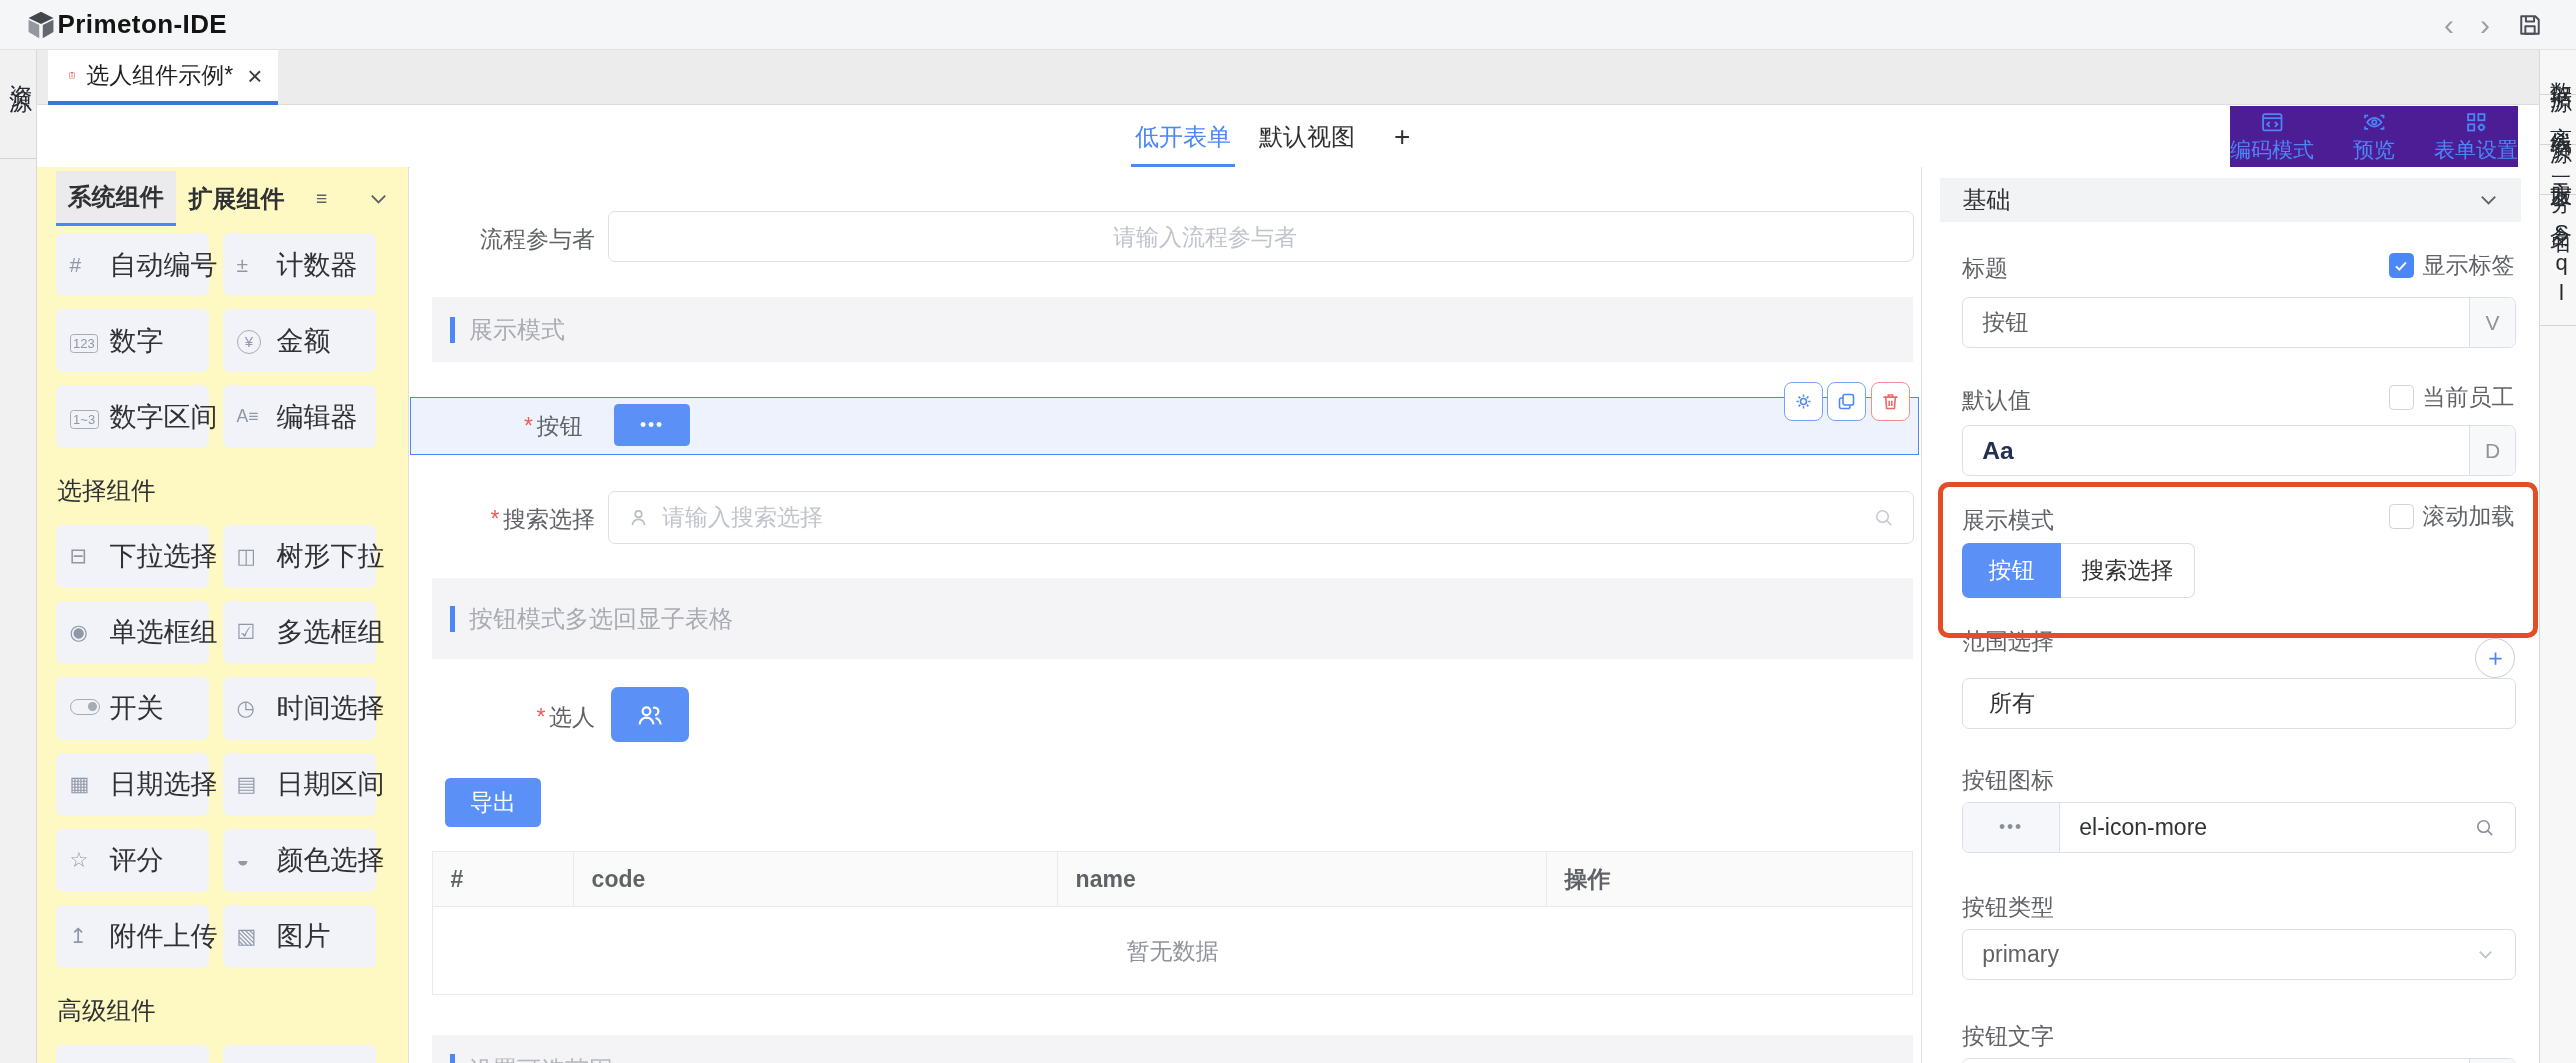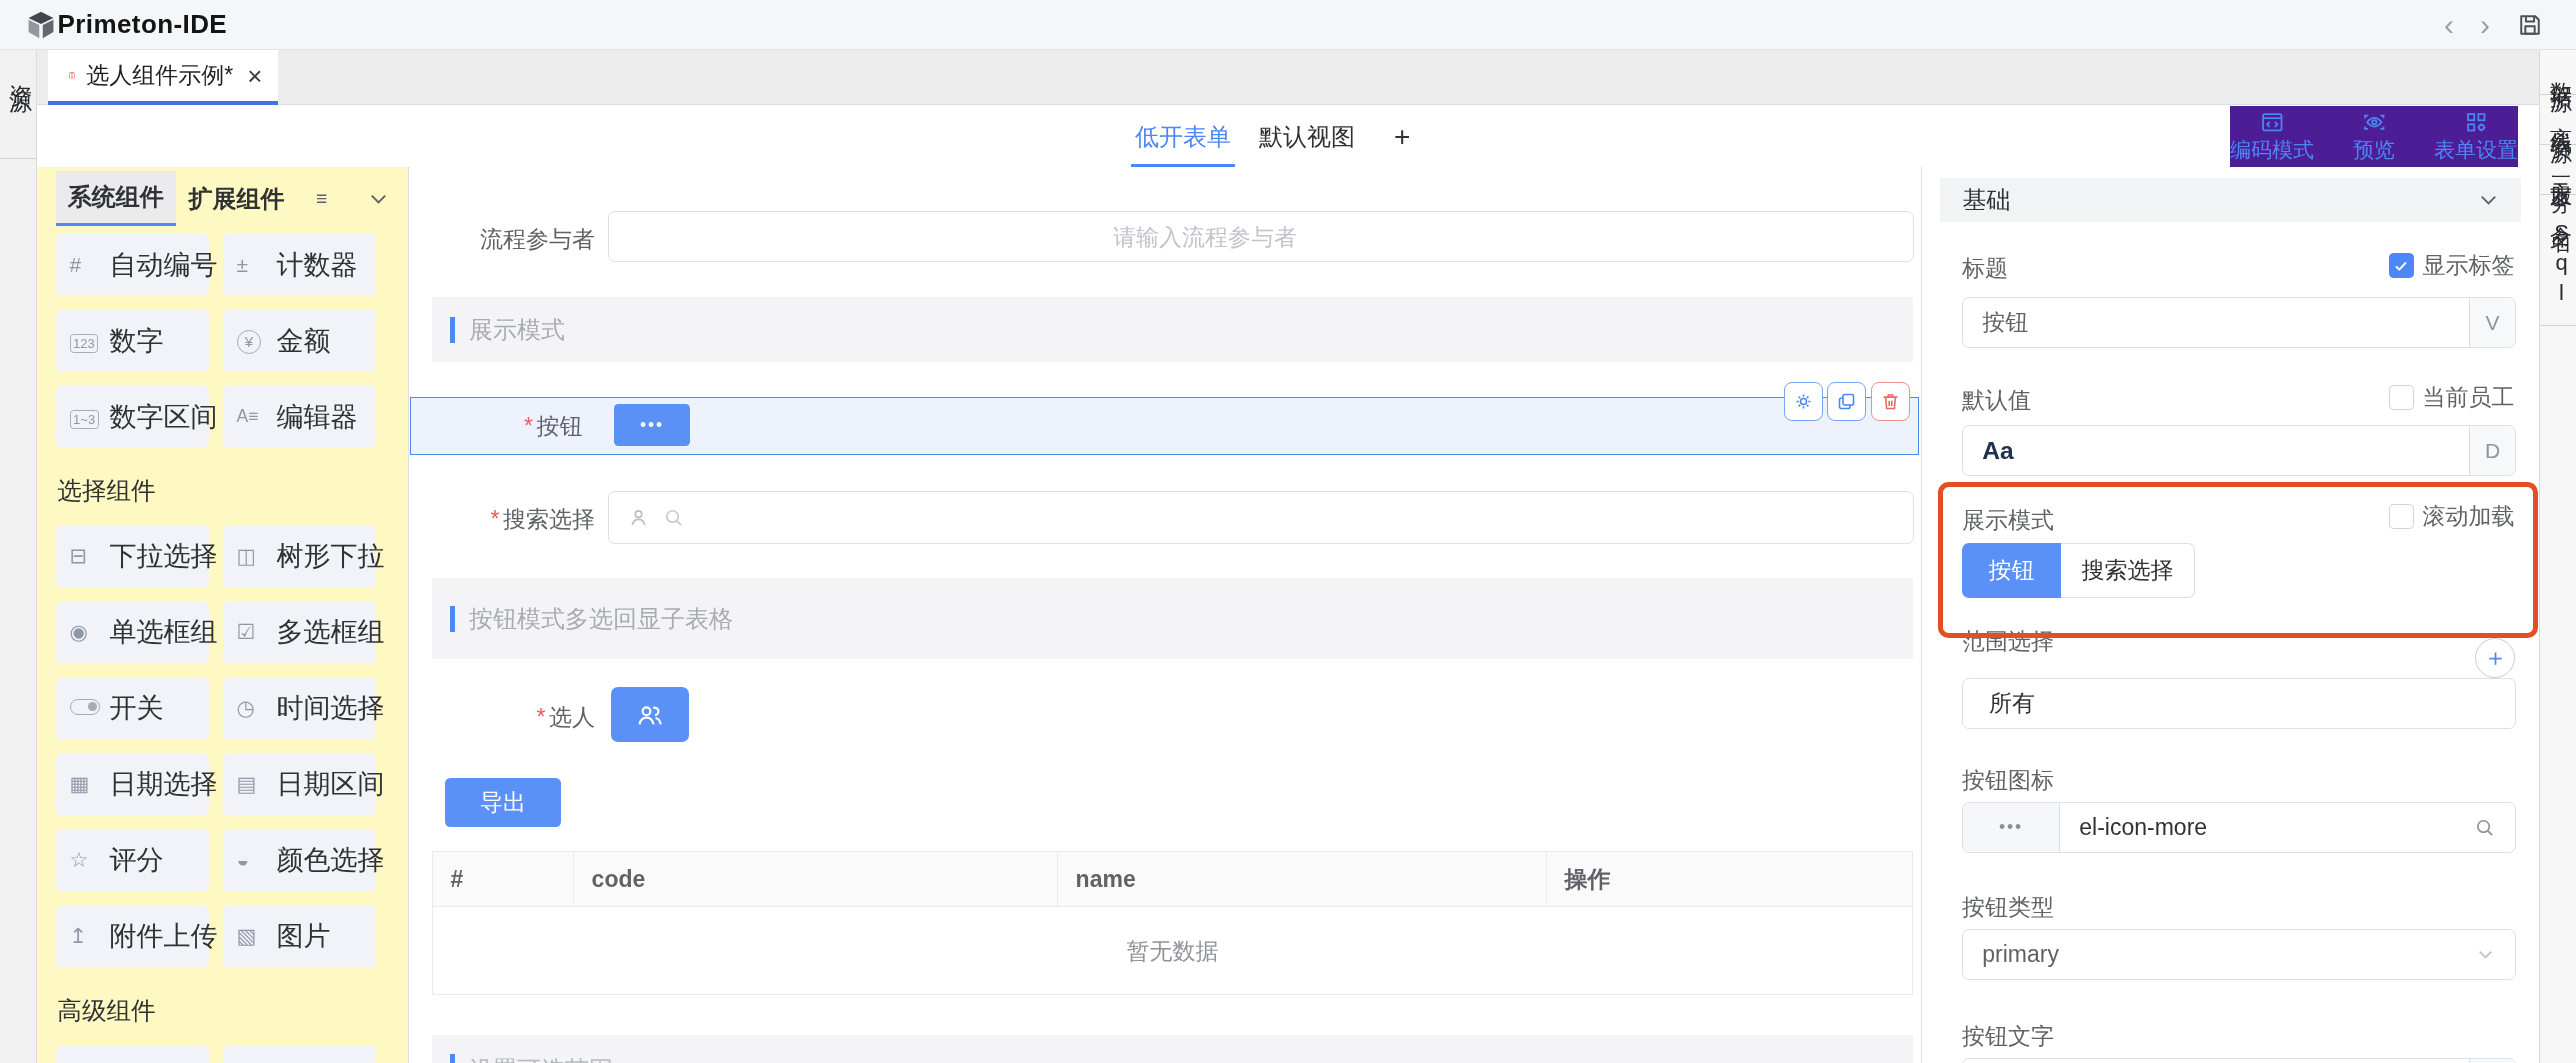--- a/index.html
+++ b/index.html
@@ -68,21 +68,21 @@
   .canvas-section { position:absolute; left:22px; width:1481px; background:#f4f4f6; display:flex; align-items:center; }
   .section-accent { width:5.3px; height:26px; background:#4b87f6; margin-left:17.6px; flex:none; }
   .section-title { font-size:24px; color:#a8abb2; margin-left:14px; white-space:nowrap; }
   .selected-row { position:absolute; left:0; top:230px; width:1509px; height:58px; background:#edf2fd; border:1.8px solid #4b87f6; }
   .more-btn { position:absolute; left:203px; top:6.2px; width:76px; height:42px; background:#5b91f7; border-radius:4.4px; color:#fff; display:flex; align-items:center; justify-content:center; font-size:17.6px; letter-spacing:1.8px; cursor:pointer; }
   .row-actions { position:absolute; top:215px; left:1374px; display:flex; gap:4.4px; z-index:4; }
   .mini-btn { width:39px; height:39px; background:#fff; border-radius:8px; display:flex; align-items:center; justify-content:center; cursor:pointer; }
   .mini-btn.blue { border:1.8px solid #74a3f8; color:#4b87f6; }
   .mini-btn.red { border:1.8px solid #f0908f; color:#ef6766; }
   .person-btn { position:absolute; left:201px; top:520px; width:78px; height:55px; background:#5b91f7; border-radius:7px; display:flex; align-items:center; justify-content:center; cursor:pointer; }
-  .export-btn { position:absolute; left:35px; top:611px; width:116px; height:49px; background:#5b91f7; border-radius:5.3px; color:#fff; font-size:23px; display:flex; align-items:center; justify-content:center; cursor:pointer; }
+  .export-btn { position:absolute; left:35px; top:611px; width:96px; height:49px; background:#5b91f7; border-radius:5.3px; color:#fff; font-size:23px; display:flex; align-items:center; justify-content:center; cursor:pointer; }
   .sub-table { position:absolute; left:22px; top:684px; width:1481px; height:144px; border:0.9px solid #e8eaed; }
   .sub-table .thead { display:flex; height:55px; background:#fafafa; border-bottom:0.9px solid #e8eaed; }
   .sub-table .th { font-size:23px; font-weight:700; color:#5f6368; display:flex; align-items:center; padding-left:17.6px; border-right:0.9px solid #e8eaed; }
   .sub-table .th:last-child { border-right:none; }
   .sub-table .empty { height:88px; display:flex; align-items:center; justify-content:center; font-size:23px; color:#909399; }
 
   
   .right-panel { position:absolute; left:1921px; top:167px; width:618px; height:897px; background:#fff; border-left:0.9px solid #e0e0e0; overflow:hidden; }
   .props-header { position:absolute; left:17.6px; right:17.6px; top:10.6px; height:44px; background:#f2f3f5; display:flex; align-items:center; justify-content:space-between; padding:0 21px 0 23px; }
   .props-header-title { font-size:24px; color:#303133; font-weight:500; }
@@ -341,20 +341,21 @@
     </div>
 
     <div class="field-label" style="top:337px;">
       <span class="req">*</span><span>搜索选择</span>
     </div>
     <div class="text-input" style="left:198px; top:324px; width:1306px; height:53px;">
       <svg width="23" height="23" viewBox="0 0 24 24" fill="none" stroke="#b9bdc4" stroke-width="1.7">
         <circle cx="12" cy="8.5" r="3.4"></circle>
           <path d="M5.5 20c.8-4 3.4-6 6.5-6s5.7 2 6.5 6"></path>
       </svg>
+      <input placeholder="请输入搜索选择" style="">
       <svg width="23" height="23" viewBox="0 0 24 24" fill="none" stroke="#c6c9cf" stroke-width="1.7">
         <circle cx="11" cy="11" r="6"></circle>
           <line x1="15.6" y1="15.6" x2="20" y2="20"></line>
       </svg>
     </div>
 
     <div class="canvas-section" style="top:411px; height:81px;">
       <span class="section-accent"></span>
       <span class="section-title">按钮模式多选回显子表格</span>
     </div>

